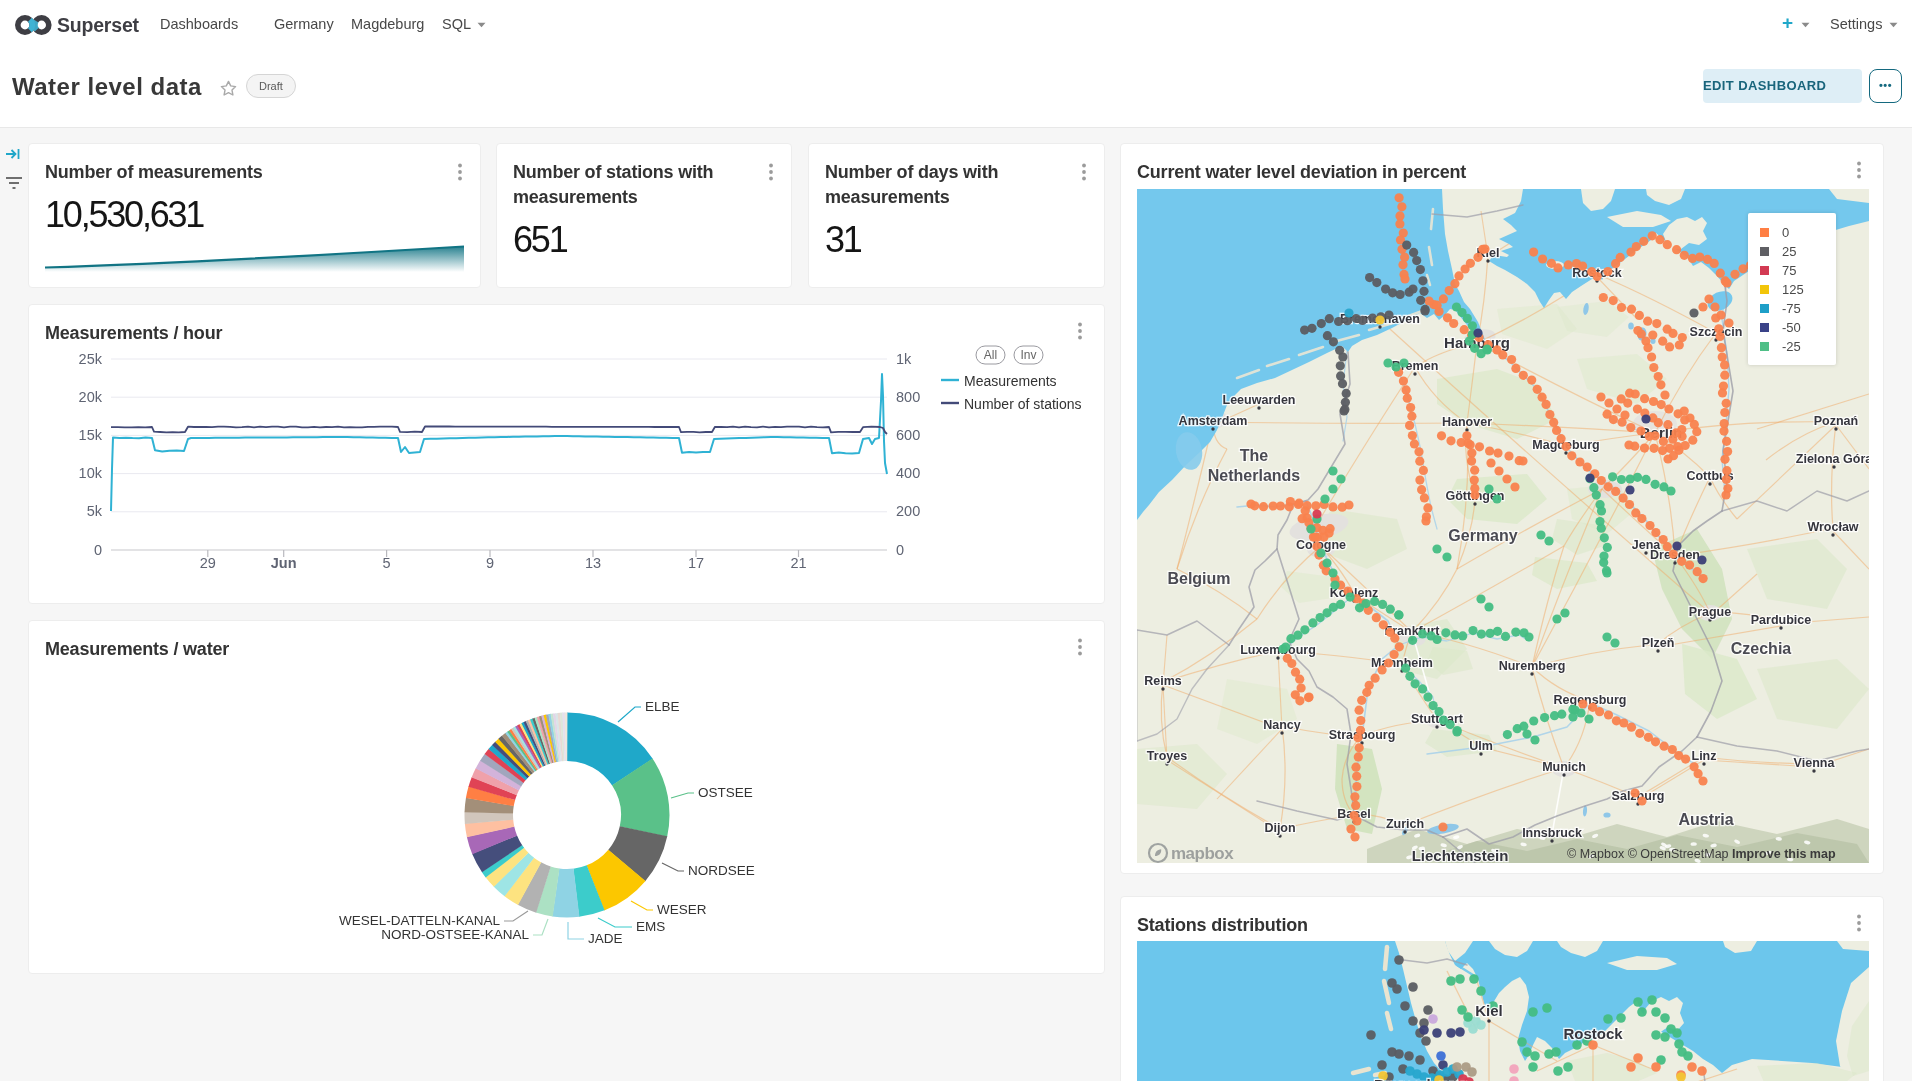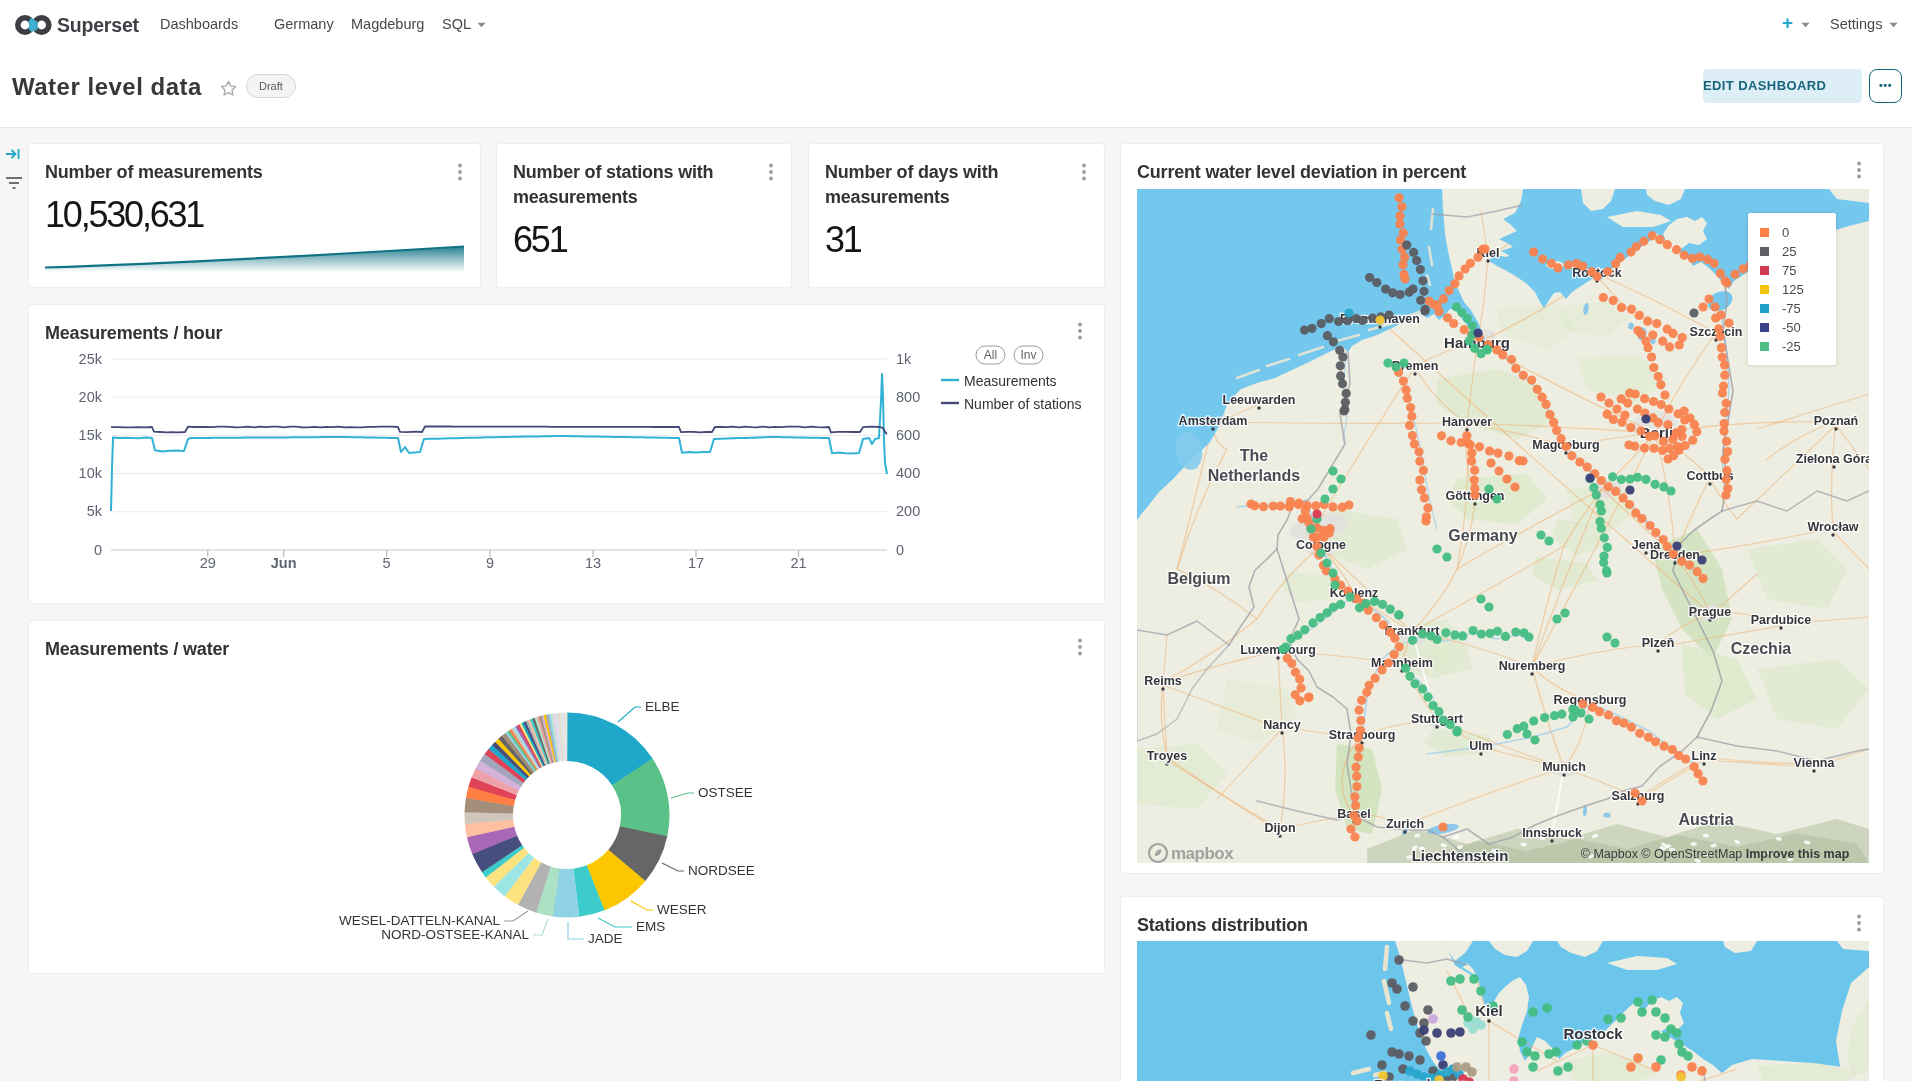--- a/index.html
+++ b/index.html
@@ -1036,21 +1036,21 @@
 <div class="legrow"><i style="background:#F2C50A"></i>125</div>
 <div class="legrow"><i style="background:#1E9FC8"></i>-75</div>
 <div class="legrow"><i style="background:#3A4288"></i>-50</div>
 <div class="legrow"><i style="background:#4FBF87"></i>-25</div>
       </div>
       <svg style="position:absolute;left:26px;top:698px" width="88" height="22" viewBox="0 0 88 22" opacity="0.55">
 <circle cx="11" cy="11" r="9" fill="none" stroke="#61666d" stroke-width="2.2"></circle>
 <path d="M8 14 C8 10 10 7.5 14.2 7.2 C14.6 11.5 12 14 8 14 Z" fill="#61666d"></path>
 <text x="24" y="17" font-size="17" font-weight="bold" fill="#5d6268" letter-spacing="-0.5">mapbox</text>
       </svg>
-      <div class="attr" style="left:446px;top:703px;width:296px;text-align:center">© Mapbox © OpenStreetMap <b>Improve this map</b></div>
+      <div class="attr" style="left:446px;top:703px;width:296px;text-align:left">© Mapbox © OpenStreetMap <b>Improve this map</b></div>
     </div>
     <div class="card" style="left:1120px;top:896px;width:764px;height:200px">
       <div class="ct">Stations distribution</div>
       <svg style="position:absolute;right:20px;top:14px" width="8" height="24" viewBox="0 0 8 24">
         <circle cx="4" cy="5.5" r="1.9" fill="#9b9b9b"></circle>
         <circle cx="4" cy="12" r="1.9" fill="#9b9b9b"></circle>
         <circle cx="4" cy="18.5" r="1.9" fill="#9b9b9b"></circle>
       </svg>
       <div style="position:absolute;left:16px;top:44px;width:732px;height:150px;overflow:hidden">
         <svg style="position:absolute;left:0;top:0" width="732" height="150" viewBox="0 0 732 150">

